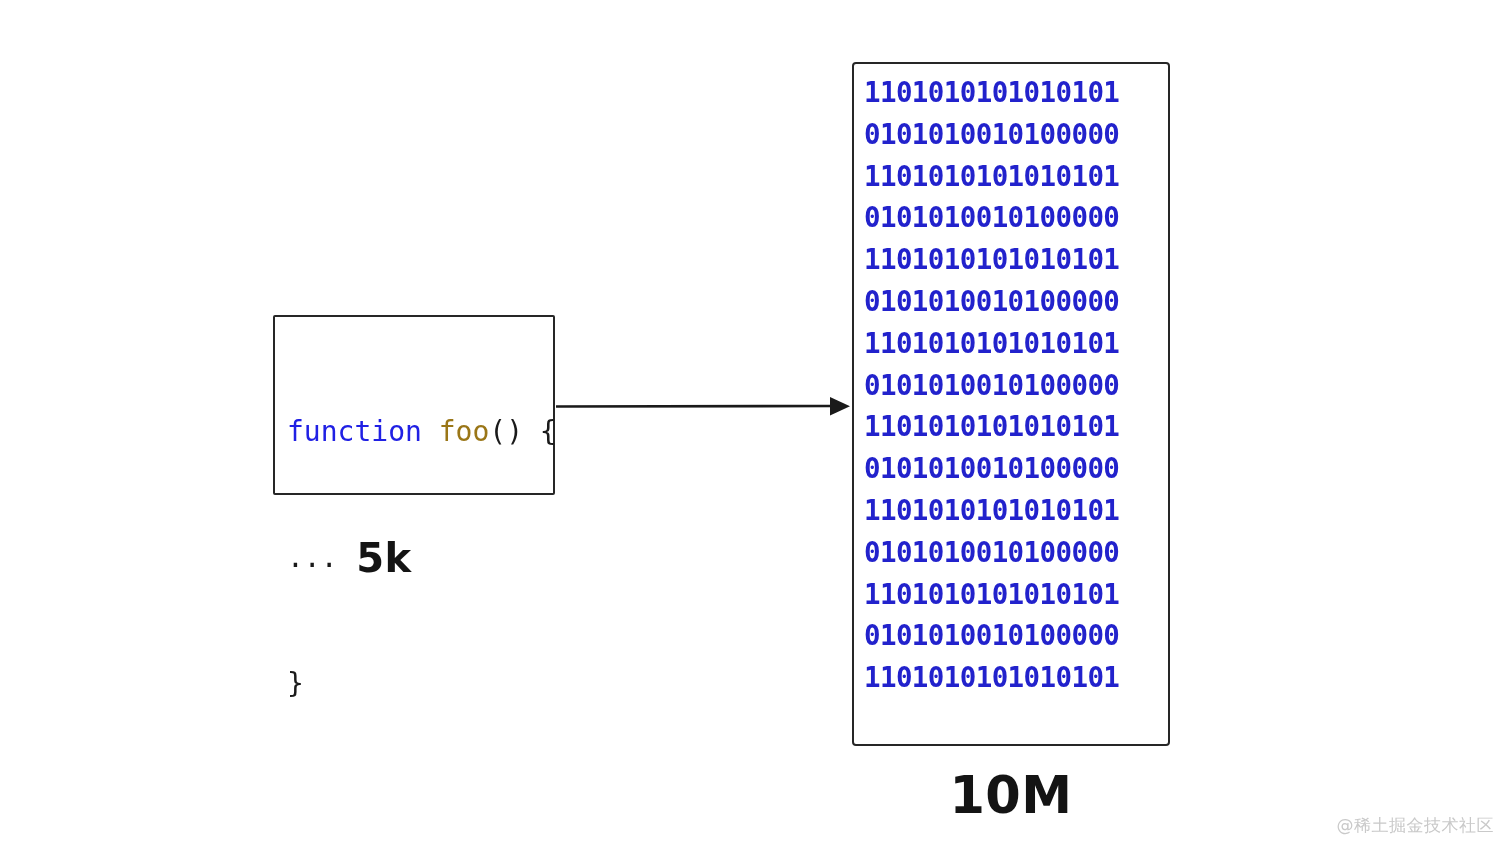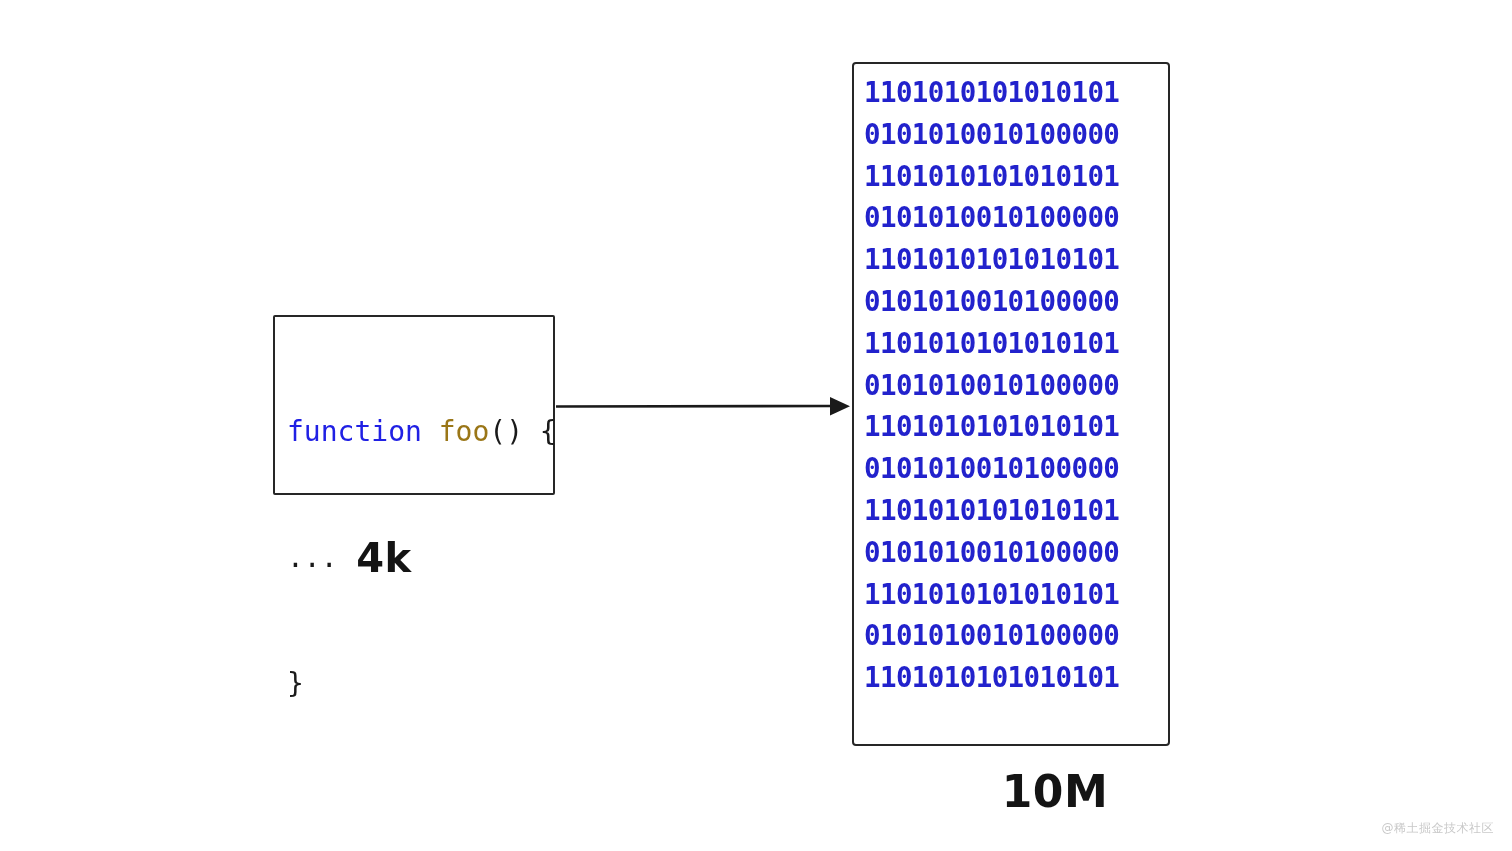--- a/index.html
+++ b/index.html
@@ -66,25 +66,25 @@
     white-space: nowrap;
   }
   #label-source {
     left: 225px;
     top: 535px;
     width: 318px;
     text-align: center;
     font-size: 40px;
   }
   #label-binary {
-    left: 896px;
+    left: 852px;
     top: 766px;
     width: 318px;
     text-align: center;
-    font-size: 44px;
+    font-size: 51px;
   }
 
   
   #arrow {
     position: absolute;
     left: 556px;
     top: 386px;
     width: 300px;
     height: 40px;
     pointer-events: none;
@@ -118,40 +118,40 @@
     white-space: pre;
     letter-spacing: -0.6px;
   }
 
   
   #watermark {
     position: absolute;
     right: 18px;
     bottom: 14px;
     font-family: "DejaVu Sans", sans-serif;
-    font-size: 12px;
+    font-size: 17px;
     color: #c9c9c9;
     letter-spacing: 0.5px;
     white-space: nowrap;
   }
 </style>
 </head>
 <body>
 
 <div id="canvas">
 
   <div id="code-box">
     <div id="code-lines">
       <div class="code-line"><span class="tok-kw">function</span><span class="tok-plain"> </span><span class="tok-fn">foo</span><span class="tok-pun">() {</span></div>
       <div class="code-line"><span class="tok-plain">...</span></div>
       <div class="code-line"><span class="tok-plain">}</span></div>
     </div>
   </div>
 
-  <div class="size-label" id="label-source">4k</div>
+  <div class="size-label" id="label-source">5k</div>
 
   <svg id="arrow" viewBox="0 0 300 40" xmlns="http://www.w3.org/2000/svg">
     <path d="M0 20.5 L277 20.0" stroke="#1a1a1a" stroke-width="2.6" fill="none" stroke-linecap="round"></path>
     <path d="M274 11 L294 20.2 L274 29.4 Z" fill="#1a1a1a"></path>
   </svg>
 
   <div id="binary-box">
     <div id="binary-lines">
       <div class="bin-line">1101010101010101</div>
       <div class="bin-line">0101010010100000</div>

